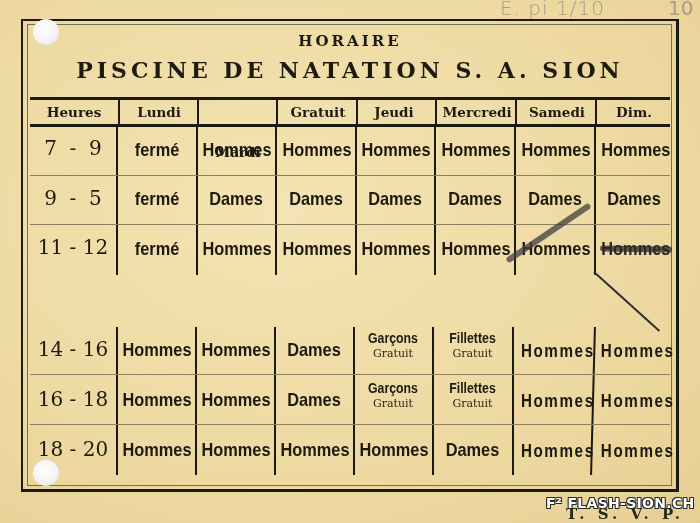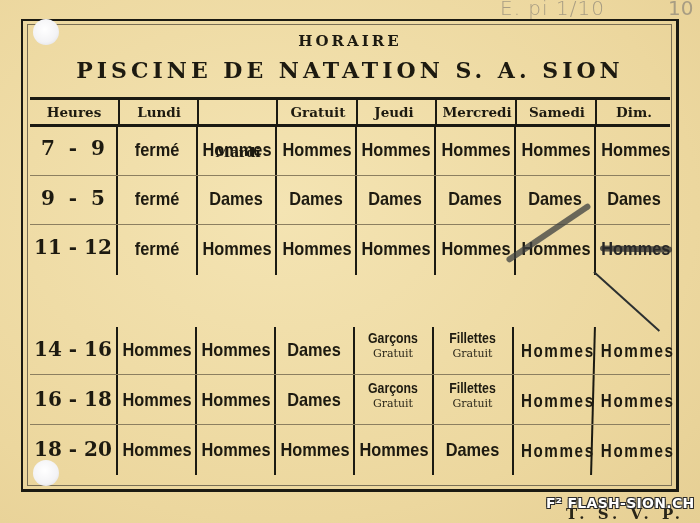--- a/index.html
+++ b/index.html
@@ -20,21 +20,21 @@
     font-family:"DejaVu Serif",serif;font-weight:bold;font-size:15px;letter-spacing:3px;}
   .title{position:absolute;left:0;width:700px;top:57px;text-align:center;
     font-family:"DejaVu Serif",serif;font-weight:bold;font-size:22px;letter-spacing:4px;}
   .hdr-rule{position:absolute;left:30px;width:640px;top:97px;height:3px;background:#1b1a12;}
   .hdr-rule2{position:absolute;left:30px;width:640px;top:124px;height:3px;background:#1b1a12;}
   .col-h{position:absolute;top:101px;height:22px;line-height:22px;text-align:center;
     font-family:"DejaVu Serif",serif;font-weight:bold;font-size:13.5px;}
   .vline{position:absolute;width:2px;background:#1b1a12;}
   .hline{position:absolute;height:1px;background:#8c7f60;}
   .hour{position:absolute;left:30px;width:86px;text-align:center;
-    font-family:"DejaVu Serif",serif;font-weight:bold;font-size:20px;white-space:pre;}
+    font-family:"DejaVu Serif",serif;font-weight:normal;font-size:20px;white-space:pre;}
   .cell{position:absolute;text-align:center;font-family:"Liberation Sans Narrow","Liberation Sans",sans-serif;
     font-weight:bold;font-size:19px;transform:scaleX(0.86);transform-origin:center;white-space:nowrap;}
   .cell.wide{letter-spacing:2px;transform:scaleX(0.8);}
   .cell2{position:absolute;text-align:center;line-height:1;}
   .cell2 .main{display:block;font-family:"Liberation Sans",sans-serif;font-weight:bold;font-size:15px;
     transform:scaleX(0.82);}
   .cell2 .sub{display:block;font-family:"DejaVu Serif",serif;font-size:11px;margin-top:3px;color:#2a2619;}
   .strike{position:absolute;left:600px;top:246px;width:72px;height:6px;background:#2b2b2b;opacity:.75;
     transform:rotate(1deg);border-radius:3px;}
   .pencil1{position:absolute;left:507px;top:258px;width:100px;height:6px;background:#3d4040;opacity:.75;

